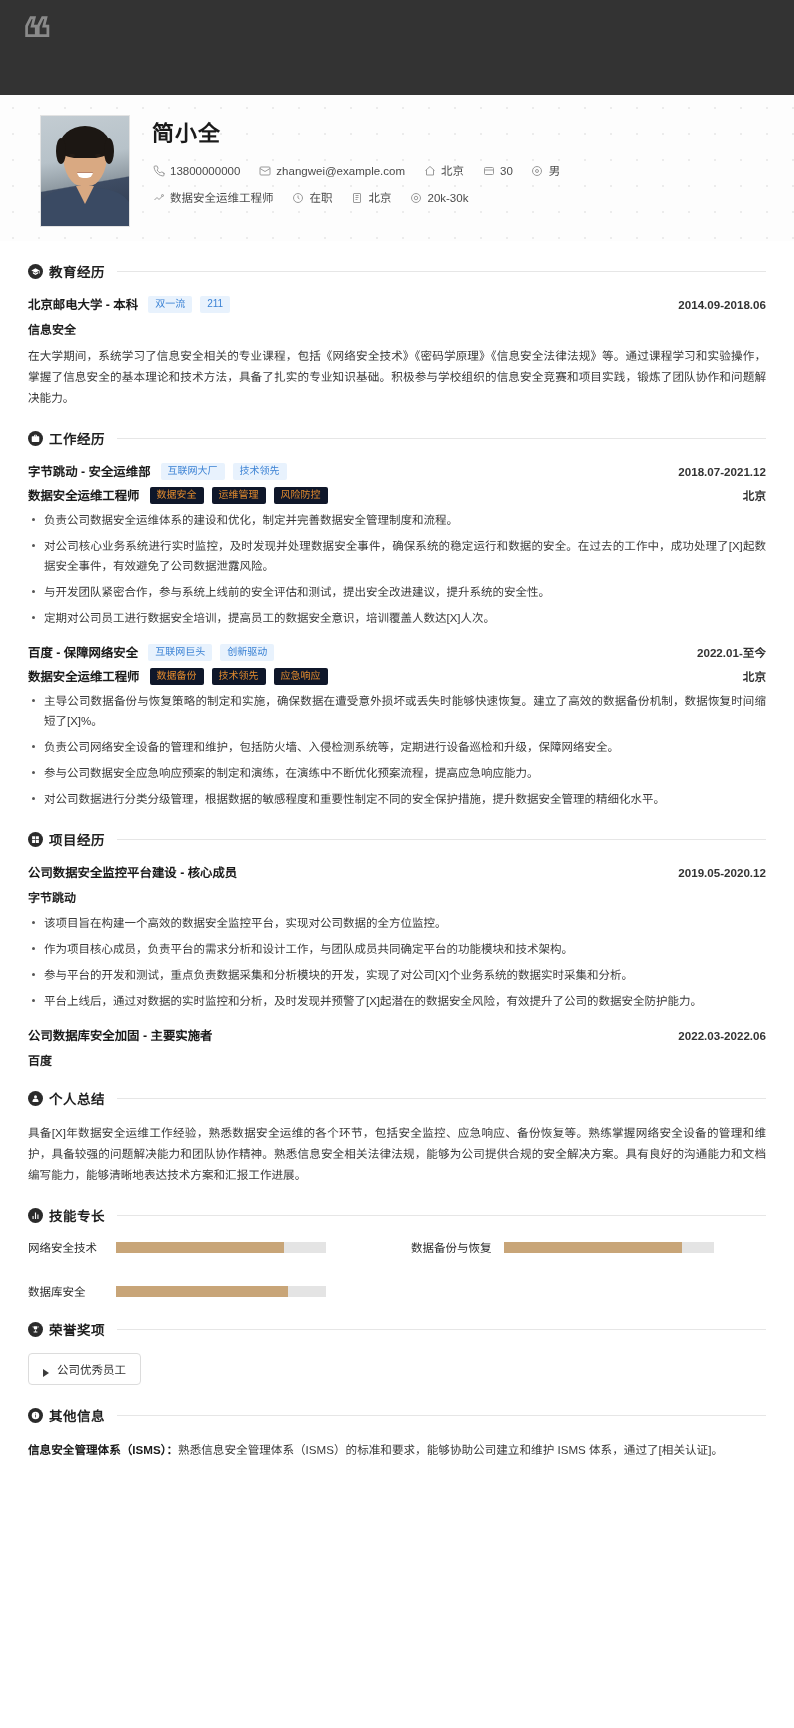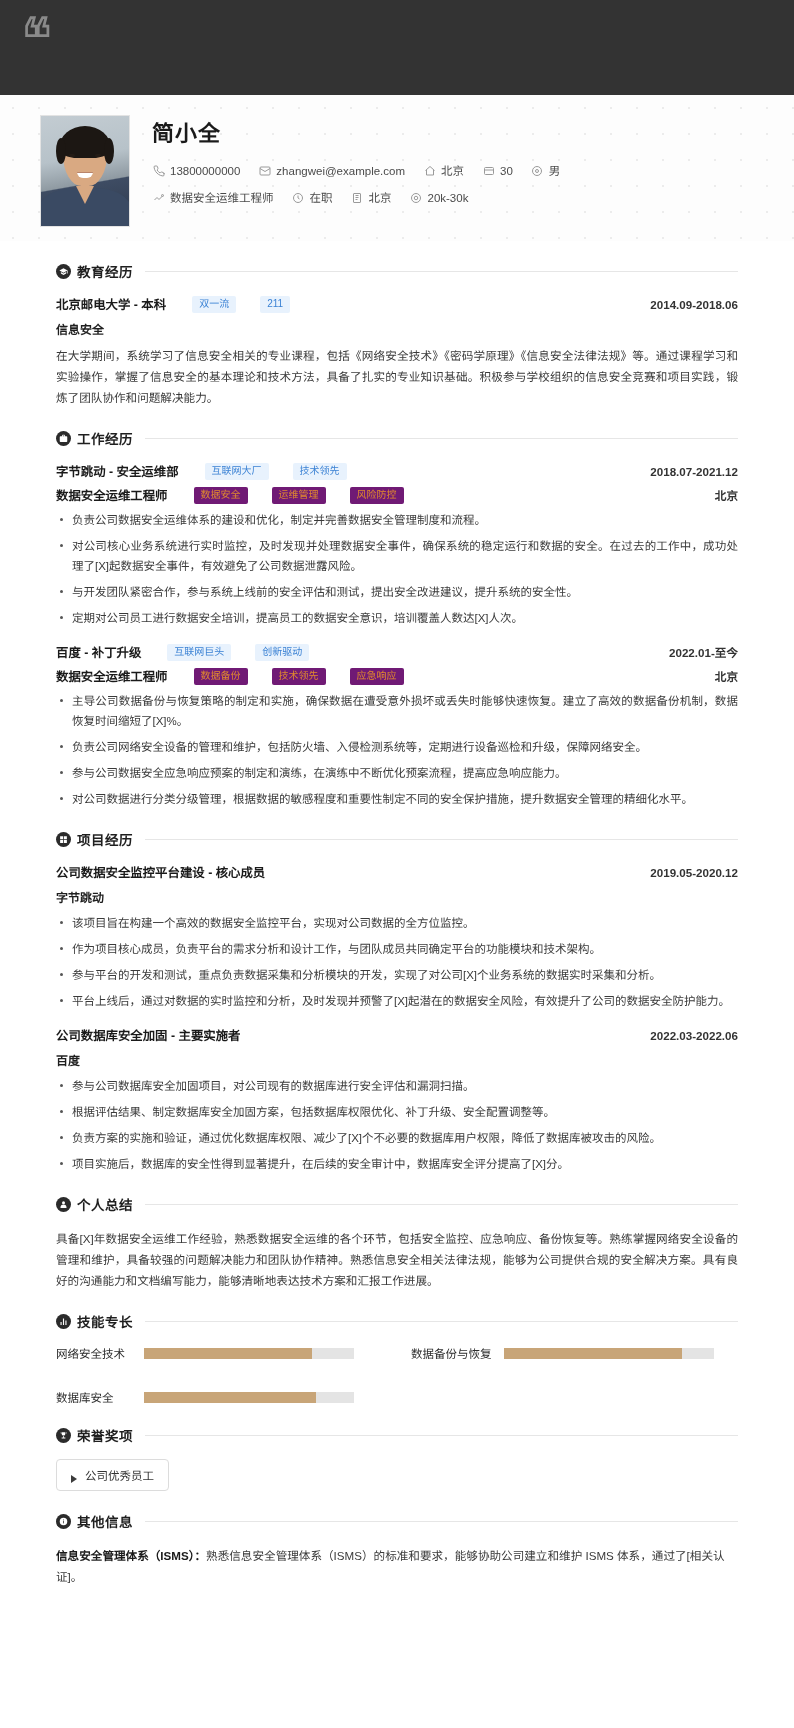--- a/index.html
+++ b/index.html
@@ -129,21 +129,21 @@
     white-space: nowrap;
   }
   .meta-item .ic {
     display:inline-flex; align-items:center; justify-content:center;
     width: 13px; height: 13px; margin-right: 5px;
     color:#9a9a9a;
   }
   .meta-item .ic svg { display:block; }
 
   
-  .section { padding: 0 56px; }
+  .section { padding: 0 28px; }
   .sec-head {
     display: flex;
     align-items: center;
     margin-top: 20px;
     margin-bottom: 14px;
   }
   .sec-badge {
     width: 15px; height: 15px; border-radius: 50%;
     background: #2b2b2b;
     display: inline-flex;
@@ -168,21 +168,21 @@
   }
 
   
   .entry { margin-bottom: 15px; }
   .entry-line {
     display: flex;
     align-items: center;
     justify-content: space-between;
     margin-bottom: 6px;
   }
-  .entry-left { display:flex; align-items:center; flex-wrap: wrap; gap: 16px; }
+  .entry-left { display:flex; align-items:center; flex-wrap: wrap; gap: 0; }
   .entry-title {
     font-size: 12.4px;
     font-weight: 700;
     color: #1a1a1a;
     margin-right: 10px;
   }
   .entry-right {
     font-size: 11.6px;
     color: #333;
     font-weight: 700;
@@ -192,21 +192,21 @@
   .tag {
     display:inline-block;
     font-size: 10px;
     padding: 1.5px 7px;
     border-radius: 2px;
     margin-right: 8px;
     line-height: 14px;
     white-space: nowrap;
   }
   .tag.blue { background:#e8f2fd; color:#3b82d4; }
-  .tag.orange { background:#701a75; color:#e08a2e; }
+  .tag.orange { background:#0f172a; color:#e08a2e; }
 
   .major {
     font-size: 12px;
     font-weight: 700;
     color: #1f1f1f;
     margin: 7px 0 8px 0;
   }
   .para {
     font-size: 11.6px;
     line-height: 21px;
@@ -461,21 +461,21 @@
         <li>负责公司数据安全运维体系的建设和优化，制定并完善数据安全管理制度和流程。</li>
         <li>对公司核心业务系统进行实时监控，及时发现并处理数据安全事件，确保系统的稳定运行和数据的安全。在过去的工作中，成功处理了[X]起数据安全事件，有效避免了公司数据泄露风险。</li>
         <li>与开发团队紧密合作，参与系统上线前的安全评估和测试，提出安全改进建议，提升系统的安全性。</li>
         <li>定期对公司员工进行数据安全培训，提高员工的数据安全意识，培训覆盖人数达[X]人次。</li>
       </ul>
     </div>
 
     <div class="entry">
       <div class="entry-line">
         <div class="entry-left">
-          <span class="entry-title">百度 - 补丁升级</span>
+          <span class="entry-title">百度 - 保障网络安全</span>
           <span class="tag blue">互联网巨头</span>
           <span class="tag blue">创新驱动</span>
         </div>
         <div class="entry-right">2022.01-至今</div>
       </div>
       <div class="entry-line">
         <div class="entry-left">
           <span class="entry-title">数据安全运维工程师</span>
           <span class="tag orange">数据备份</span>
           <span class="tag orange">技术领先</span>
@@ -520,26 +520,20 @@
     </div>
 
     <div class="entry">
       <div class="entry-line">
         <div class="entry-left">
           <span class="entry-title">公司数据库安全加固 - 主要实施者</span>
         </div>
         <div class="entry-right">2022.03-2022.06</div>
       </div>
       <div class="major">百度</div>
-      <ul class="bullets">
-        <li>参与公司数据库安全加固项目，对公司现有的数据库进行安全评估和漏洞扫描。</li>
-        <li>根据评估结果、制定数据库安全加固方案，包括数据库权限优化、补丁升级、安全配置调整等。</li>
-        <li>负责方案的实施和验证，通过优化数据库权限、减少了[X]个不必要的数据库用户权限，降低了数据库被攻击的风险。</li>
-        <li>项目实施后，数据库的安全性得到显著提升，在后续的安全审计中，数据库安全评分提高了[X]分。</li>
-      </ul>
     </div>
   </div>
 
   <div class="section">
     <div class="sec-head">
       <span class="sec-badge">
         <svg width="9" height="9" viewBox="0 0 24 24" fill="currentColor">
             <circle cx="12" cy="7" r="4"></circle>
             <path d="M4 21v-1a8 8 0 0 1 16 0v1z"></path>
           </svg>

